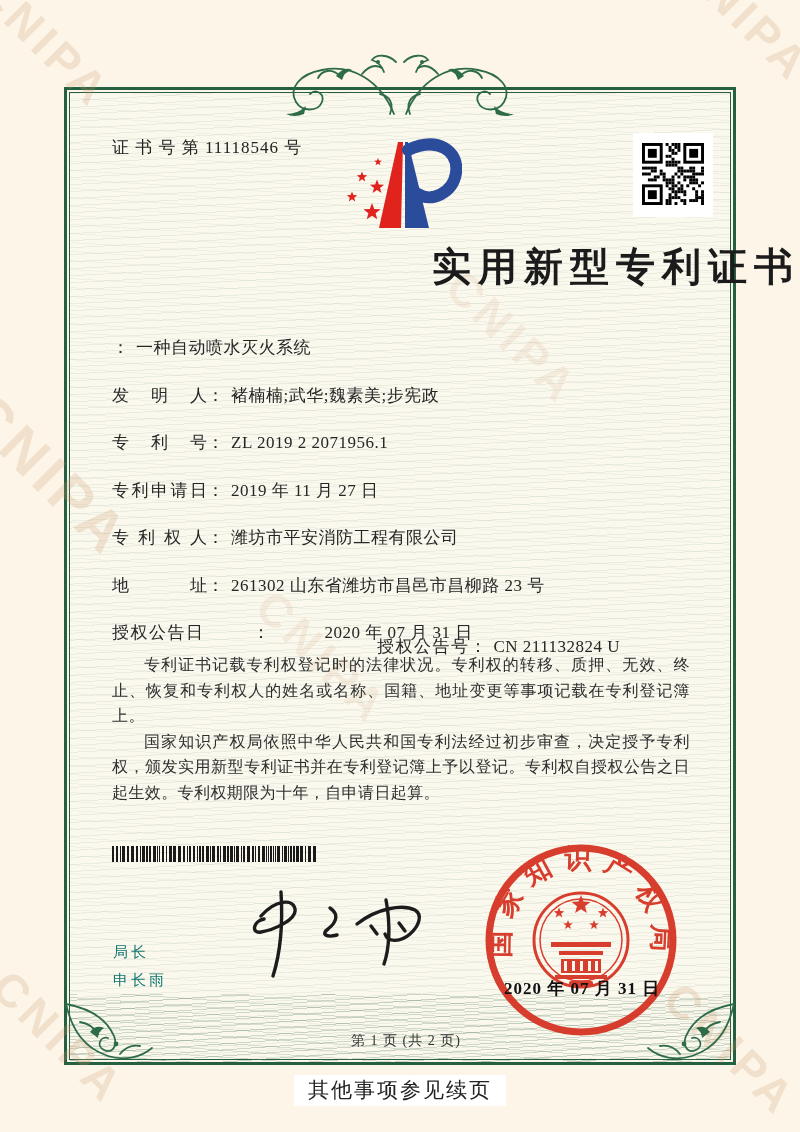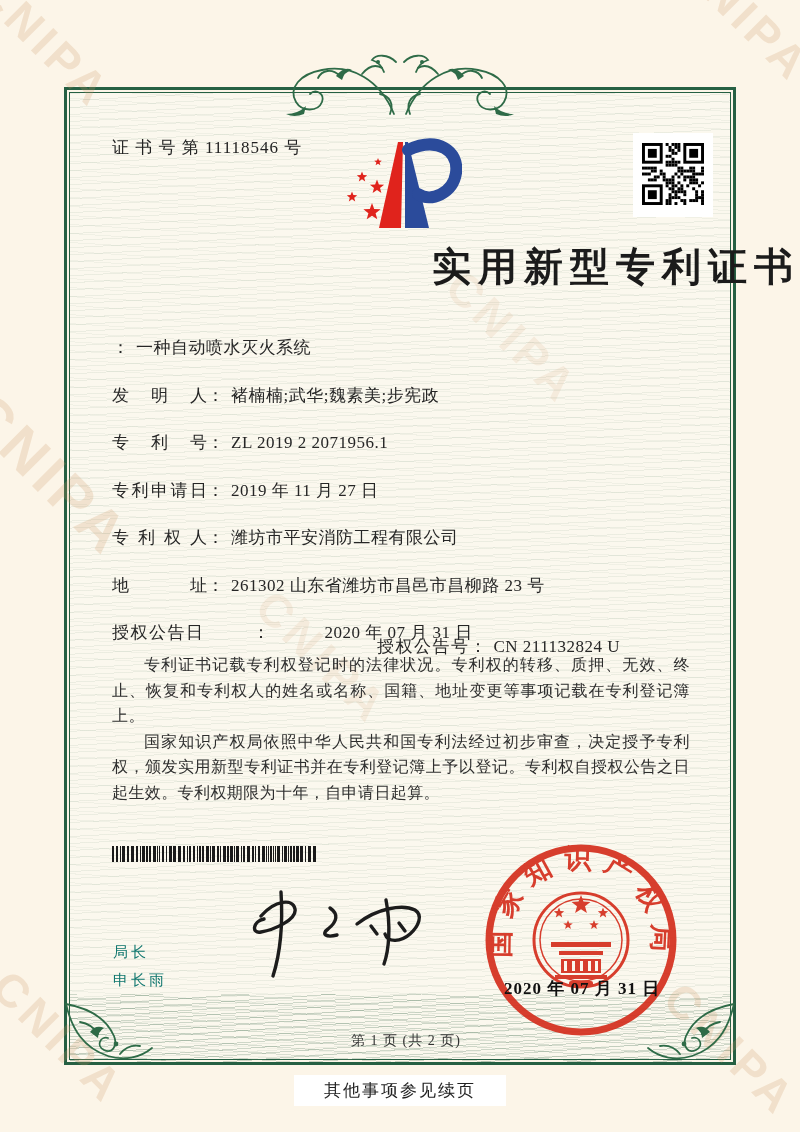--- a/index.html
+++ b/index.html
@@ -61,21 +61,21 @@
   .paras p { text-indent:2em; margin:0; }
   .barcode { left:112px; top:846px; width:210px; height:16px; }
   .sig-block { left:113px; top:938px; font-family:"Liberation Sans","DejaVu Sans",sans-serif;
     font-size:15px; color:#0f766e; letter-spacing:3px; line-height:28px; }
   .sig-svg { left:233px; top:884px; }
   .seal-svg { left:481px; top:843px; opacity:0.93; }
   .seal-date { left:496px; top:977px; width:172px; text-align:center; font-size:17px;
     font-weight:600; color:#111; letter-spacing:1px; }
   .page-info { left:0; top:1032px; width:800px; text-align:center; font-size:14px; color:#333; letter-spacing:1px;padding-left:12px; }
   .note-box { left:294px; top:1075px; width:212px; height:31px; background:#ffffff;
-    text-align:center; line-height:31px; font-size:17px; color:#222; letter-spacing:2px; }
+    text-align:center; line-height:31px; font-size:21px; color:#222; letter-spacing:2px; }
 </style>
 </head>
 <body>
 
 <div class="page">
 
   <div class="frame">
     <div class="frame-inner"></div>
   </div>
   <div class="bottom-band"></div>

